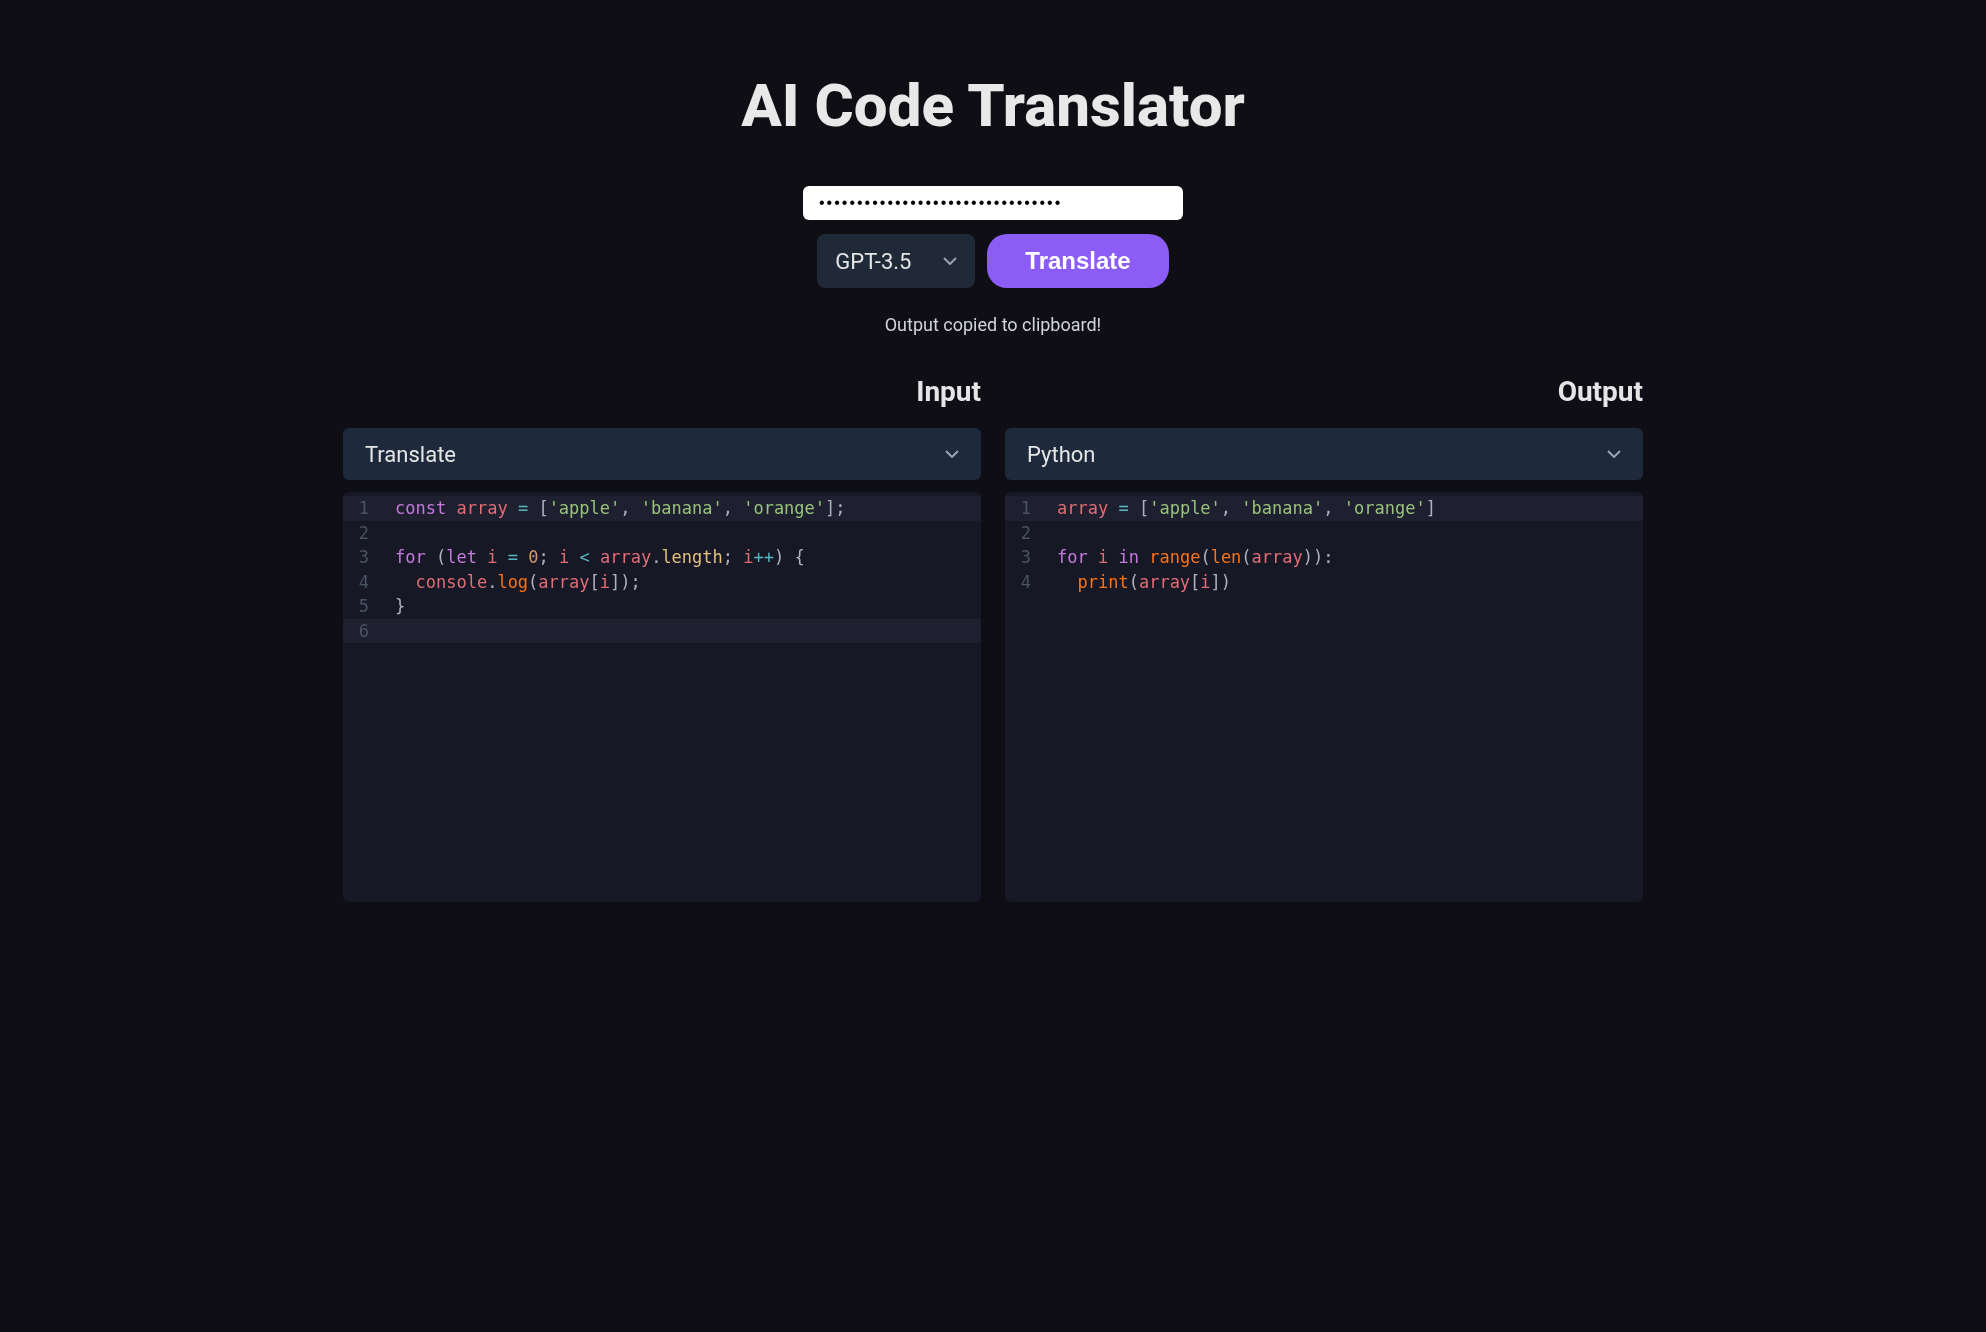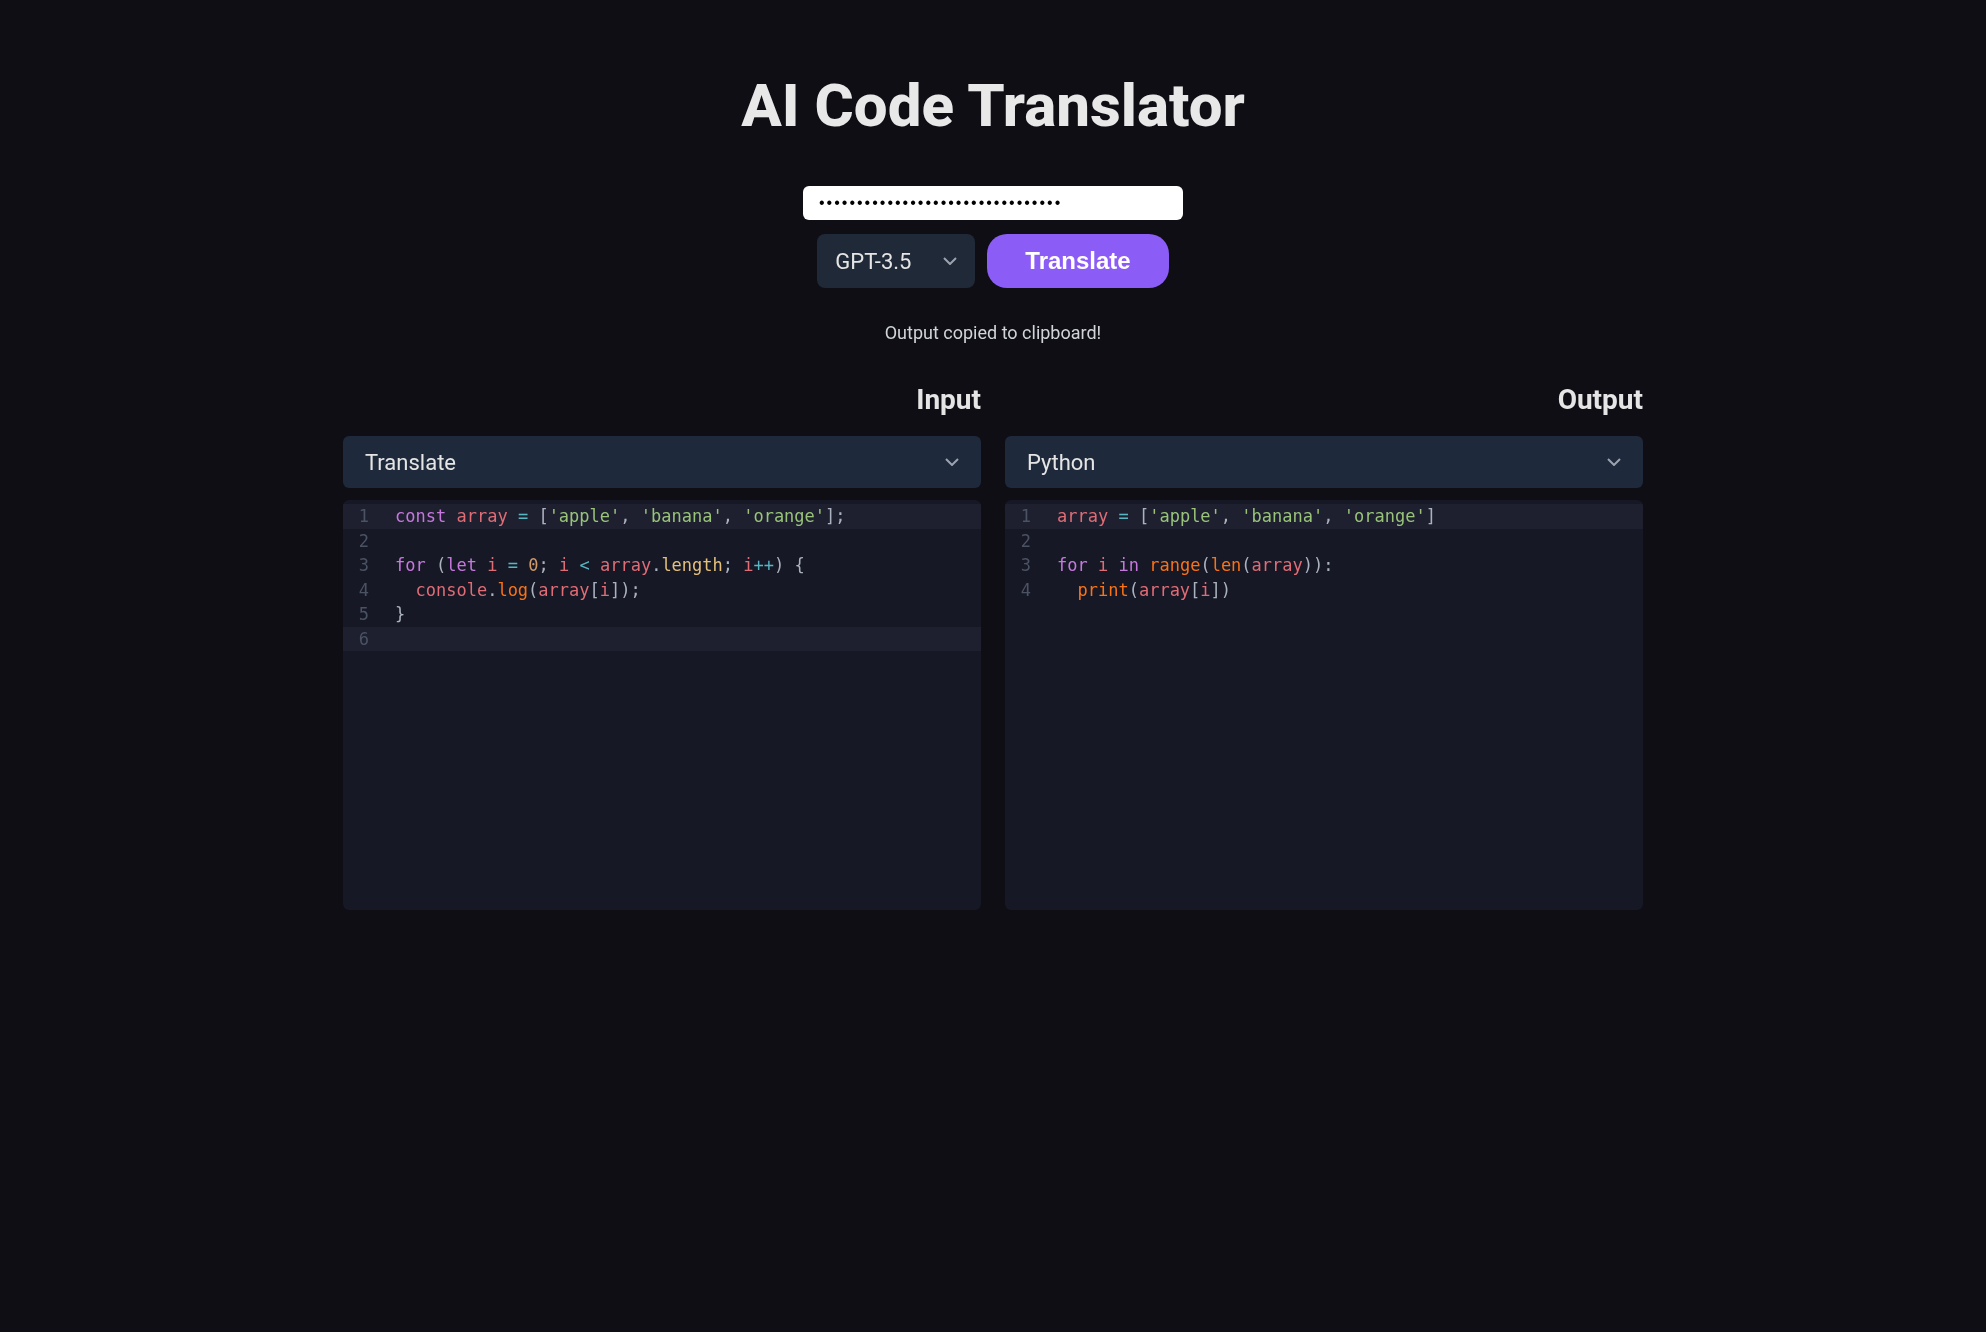--- a/index.html
+++ b/index.html
@@ -98,21 +98,21 @@
       border-radius: 20px;
       color: #ffffff;
       font-size: 24px;
       font-weight: 700;
       cursor: pointer;
     }
 
     .status-message {
       font-size: 18px;
       color: #d1d5db;
-      margin-top: 20px;
+      margin-top: 12px;
     }
 
     .panels {
       display: flex;
       gap: 24px;
       margin-top: 30px;
     }
 
     .panel {
       flex: 1;

